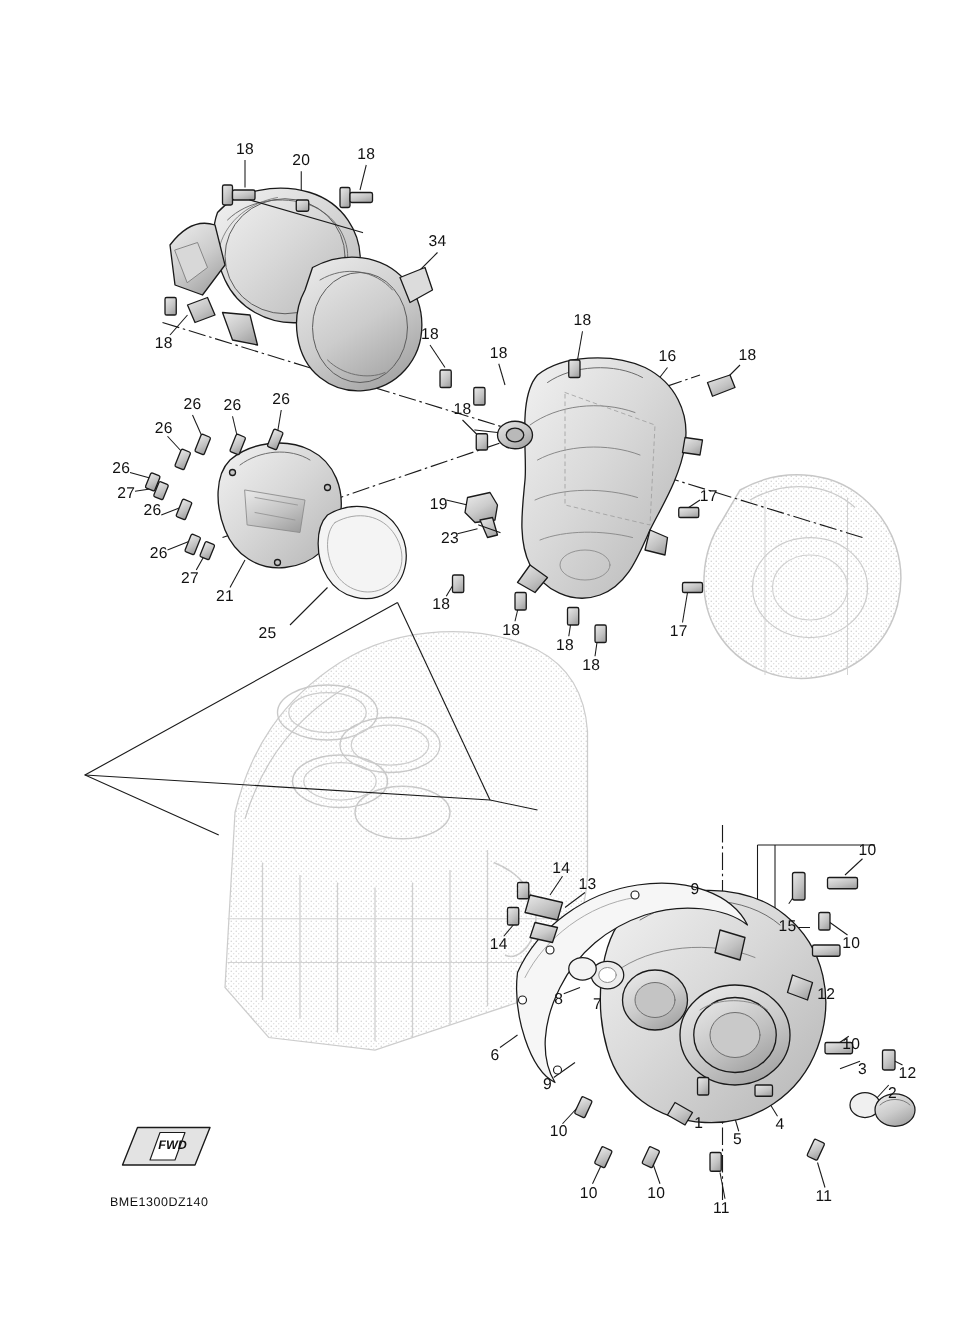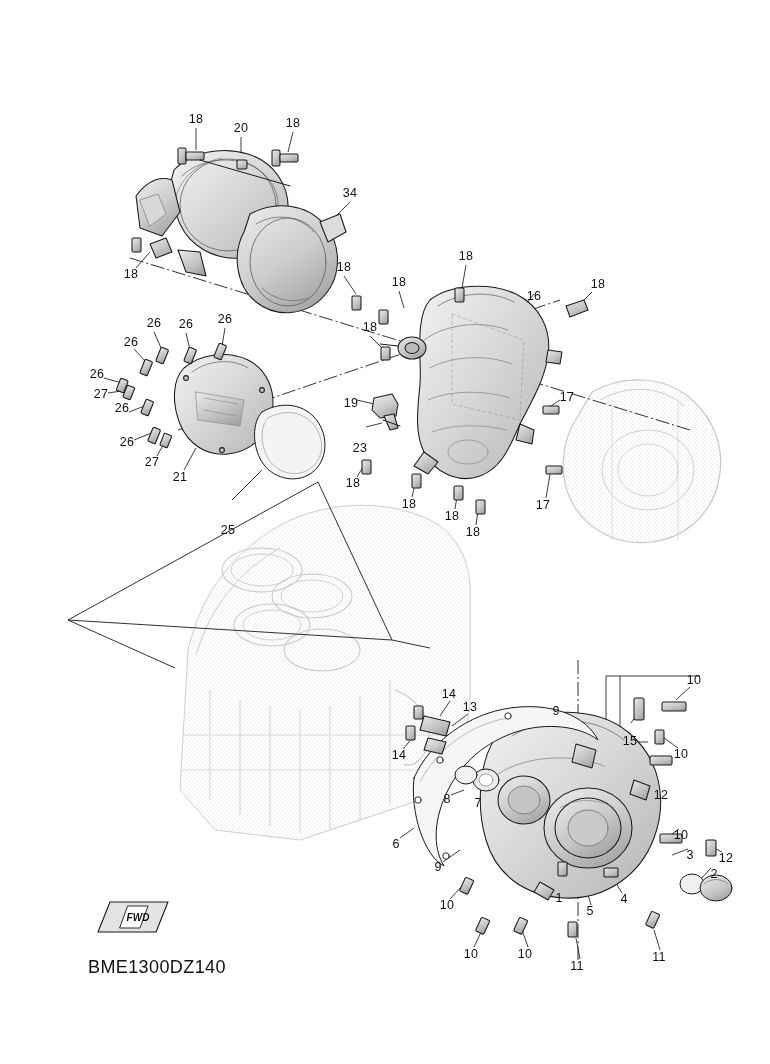--- a/index.html
+++ b/index.html
@@ -33,21 +33,21 @@
     color: #111111;
     font-weight: 400;
     letter-spacing: 0.2px;
     white-space: nowrap;
     transform: translate(-50%, -50%);
     user-select: none;
   }
   #part-code {
     position: absolute;
     font-family: "Liberation Sans", sans-serif;
-    font-size: 18px;
+    font-size: 10px;
     color: #111111;
     letter-spacing: 0.4px;
     white-space: nowrap;
   }
   #fwd-label {
     position: absolute;
     font-family: "Liberation Sans", sans-serif;
     font-size: 10px;
     color: #111111;
     font-style: italic;
@@ -383,36 +383,36 @@
 
   <div id="callouts">
       <div class="callout" style="left: 196px; top: 119px;">18</div>
       <div class="callout" style="left: 241px; top: 128px;">20</div>
       <div class="callout" style="left: 293px; top: 123px;">18</div>
       <div class="callout" style="left: 350px; top: 193px;">34</div>
       <div class="callout" style="left: 131px; top: 274px;">18</div>
       <div class="callout" style="left: 344px; top: 267px;">18</div>
       <div class="callout" style="left: 399px; top: 282px;">18</div>
       <div class="callout" style="left: 466px; top: 256px;">18</div>
-      <div class="callout" style="left: 534px; top: 285px; margin-top: 11px;">16</div>
+      <div class="callout" style="left: 534px; top: 285px;">16</div>
       <div class="callout" style="left: 598px; top: 284px;">18</div>
       <div class="callout" style="left: 370px; top: 327px;">18</div>
       <div class="callout" style="left: 154px; top: 323px;">26</div>
       <div class="callout" style="left: 186px; top: 324px;">26</div>
       <div class="callout" style="left: 225px; top: 319px;">26</div>
       <div class="callout" style="left: 131px; top: 342px;">26</div>
       <div class="callout" style="left: 97px; top: 374px;">26</div>
       <div class="callout" style="left: 101px; top: 394px;">27</div>
       <div class="callout" style="left: 122px; top: 408px;">26</div>
       <div class="callout" style="left: 127px; top: 442px;">26</div>
       <div class="callout" style="left: 152px; top: 462px;">27</div>
       <div class="callout" style="left: 180px; top: 477px;">21</div>
-      <div class="callout" style="left: 228px; top: 506px; margin-top: 24px;">25</div>
+      <div class="callout" style="left: 214px; top: 506px;">25</div>
       <div class="callout" style="left: 351px; top: 403px;">19</div>
-      <div class="callout" style="left: 360px; top: 448px;">23</div>
+      <div class="callout" style="left: 360px; top: 430px;">23</div>
       <div class="callout" style="left: 567px; top: 397px;">17</div>
       <div class="callout" style="left: 353px; top: 483px;">18</div>
       <div class="callout" style="left: 409px; top: 504px;">18</div>
       <div class="callout" style="left: 452px; top: 516px;">18</div>
       <div class="callout" style="left: 473px; top: 532px;">18</div>
       <div class="callout" style="left: 543px; top: 505px;">17</div>
       <div class="callout" style="left: 449px; top: 694px;">14</div>
       <div class="callout" style="left: 470px; top: 707px; text-align: right;">13</div>
       <div class="callout" style="left: 399px; top: 755px;">14</div>
       <div class="callout" style="left: 556px; top: 711px;">9</div>

